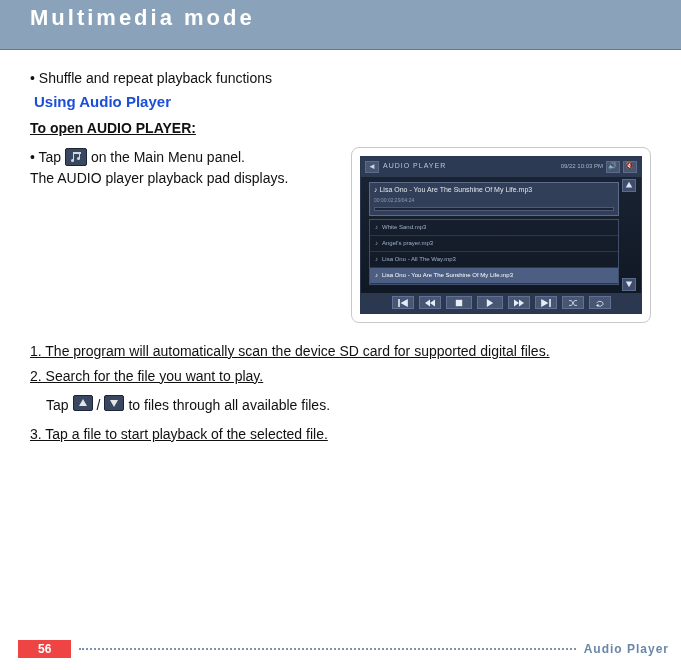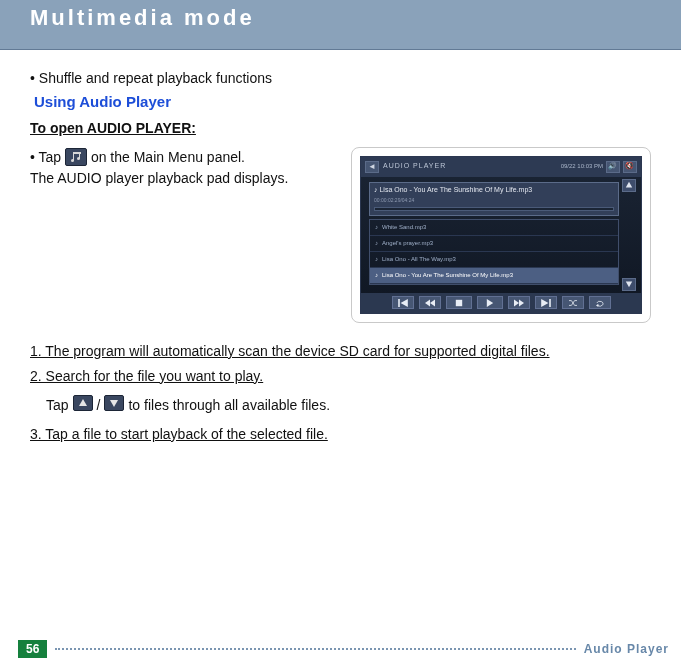--- a/index.html
+++ b/index.html
@@ -192,26 +192,26 @@
   .footer {
     position: absolute;
     bottom: 12px;
     left: 18px;
     right: 12px;
     display: flex;
     align-items: center;
     gap: 8px;
   }
   .page-num {
-    background: #15803d;
+    background: #ef4444;
     color: #fff;
     font-family: Arial, Helvetica, sans-serif;
     font-weight: 900;
     font-size: 12px;
-    padding: 2px 8px;
+    padding: 2px 20px;
     letter-spacing: 0;
     min-width: 24px;
     text-align: center;
     font-stretch: normal;
   }
   .dots {
     flex: 1;
     border-bottom: 2px dotted #7a95b1;
     height: 0;
   }

